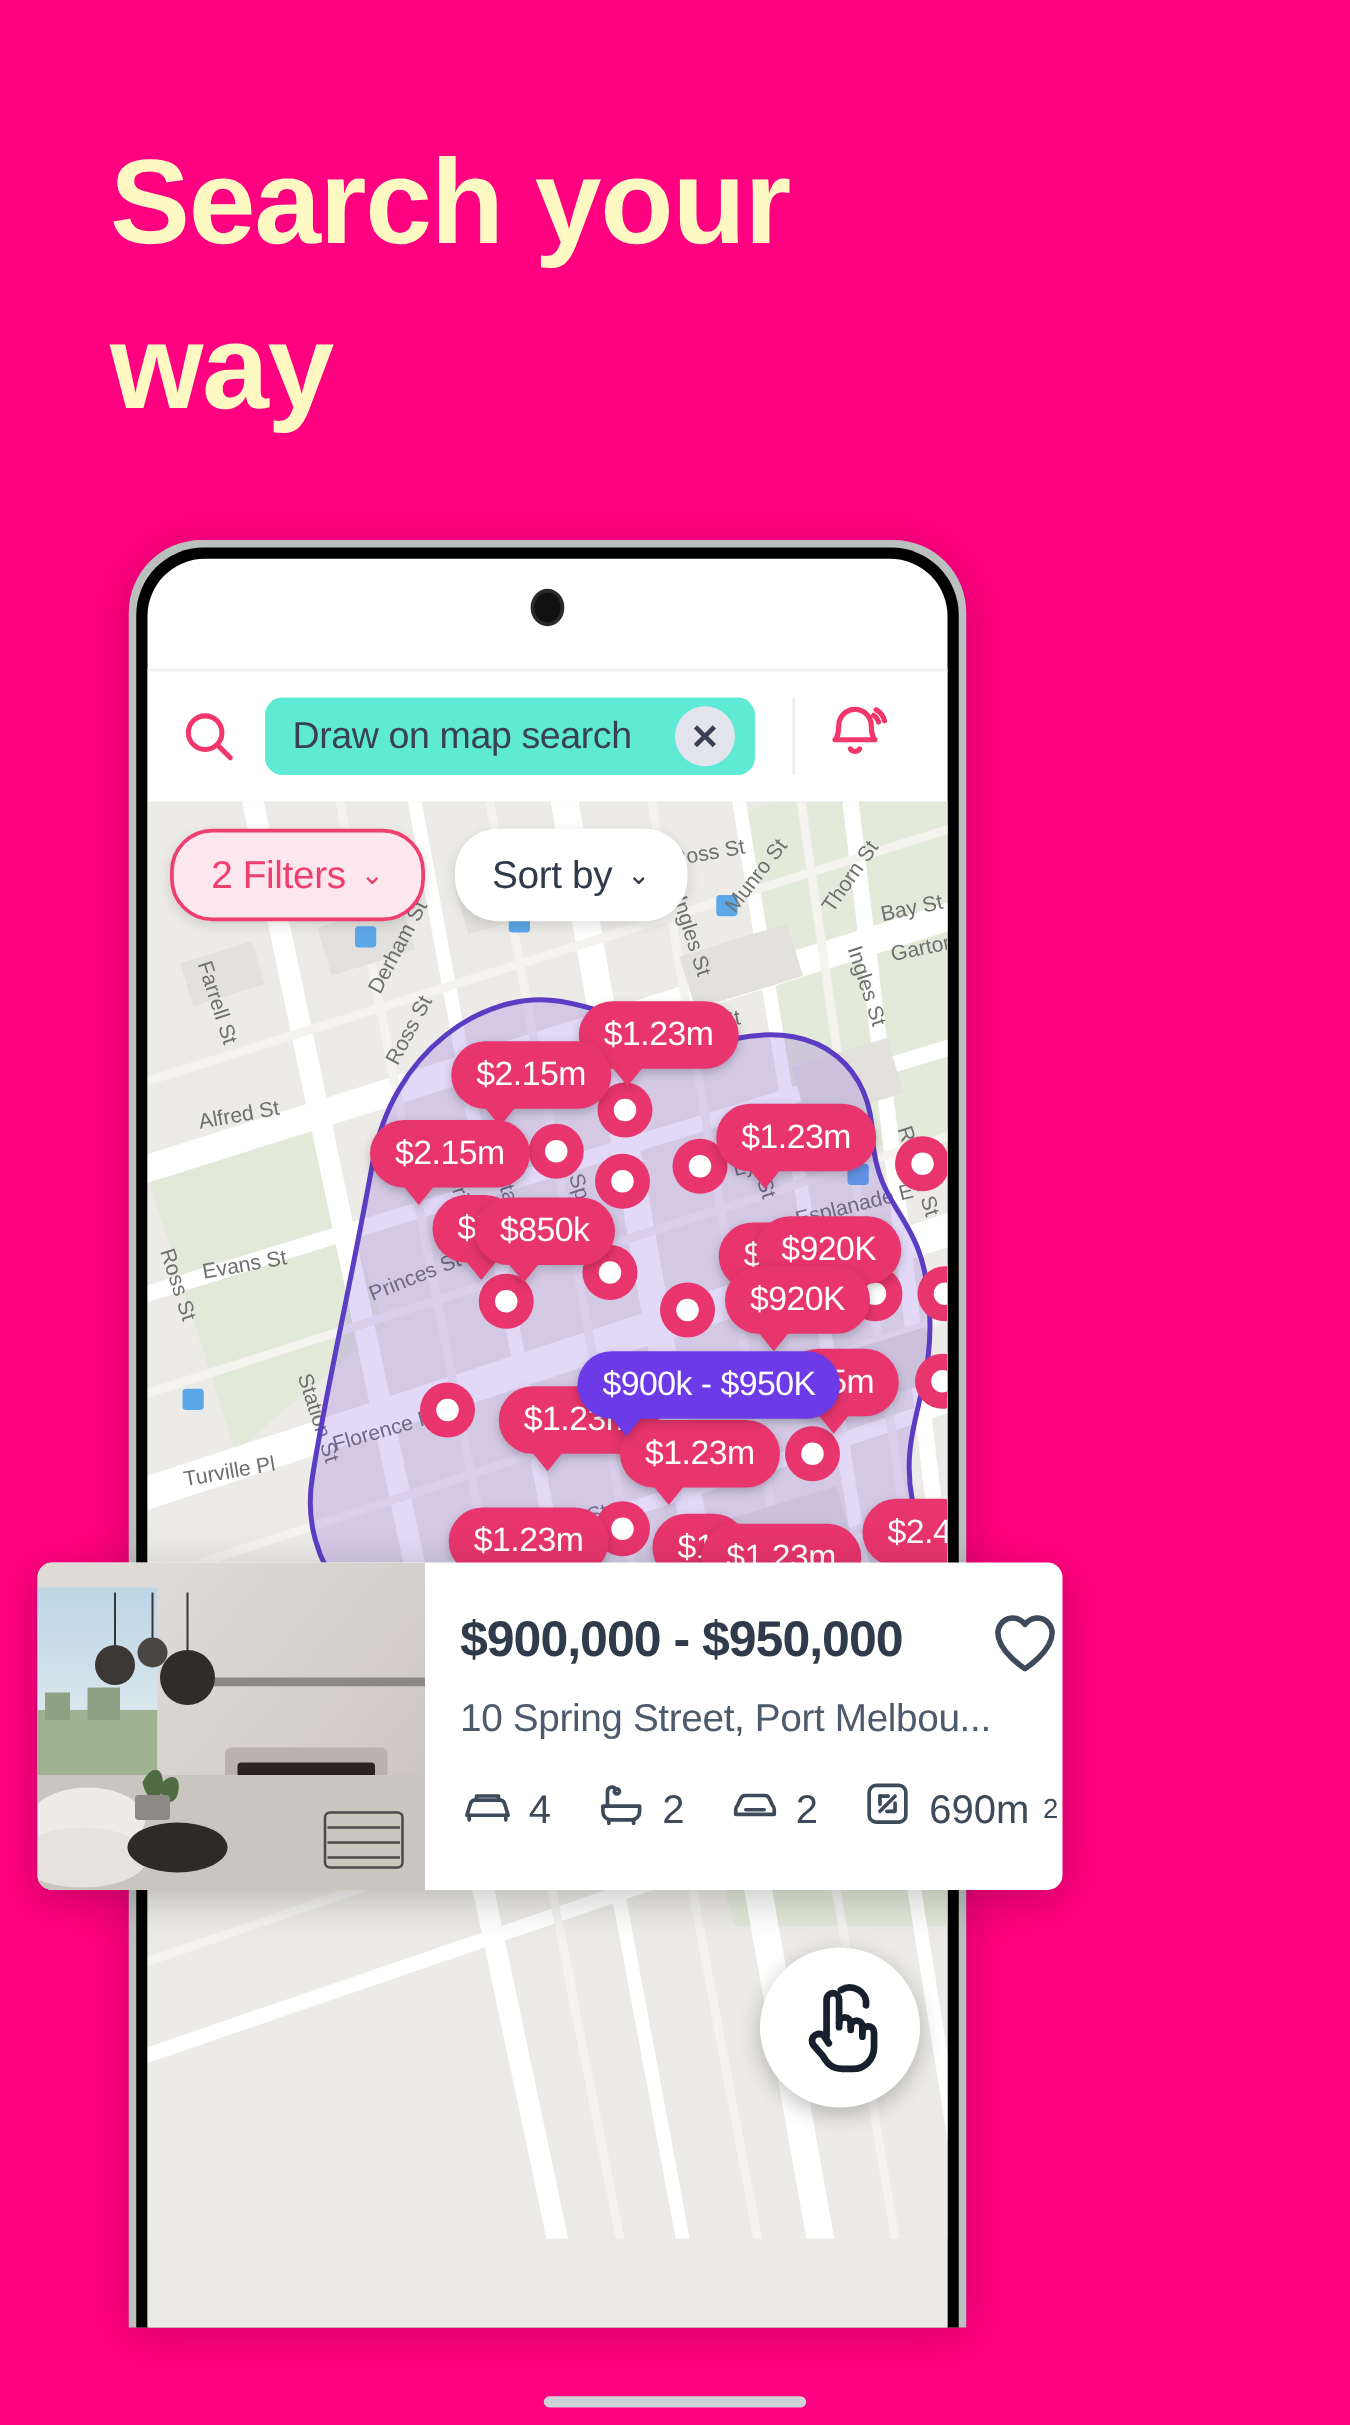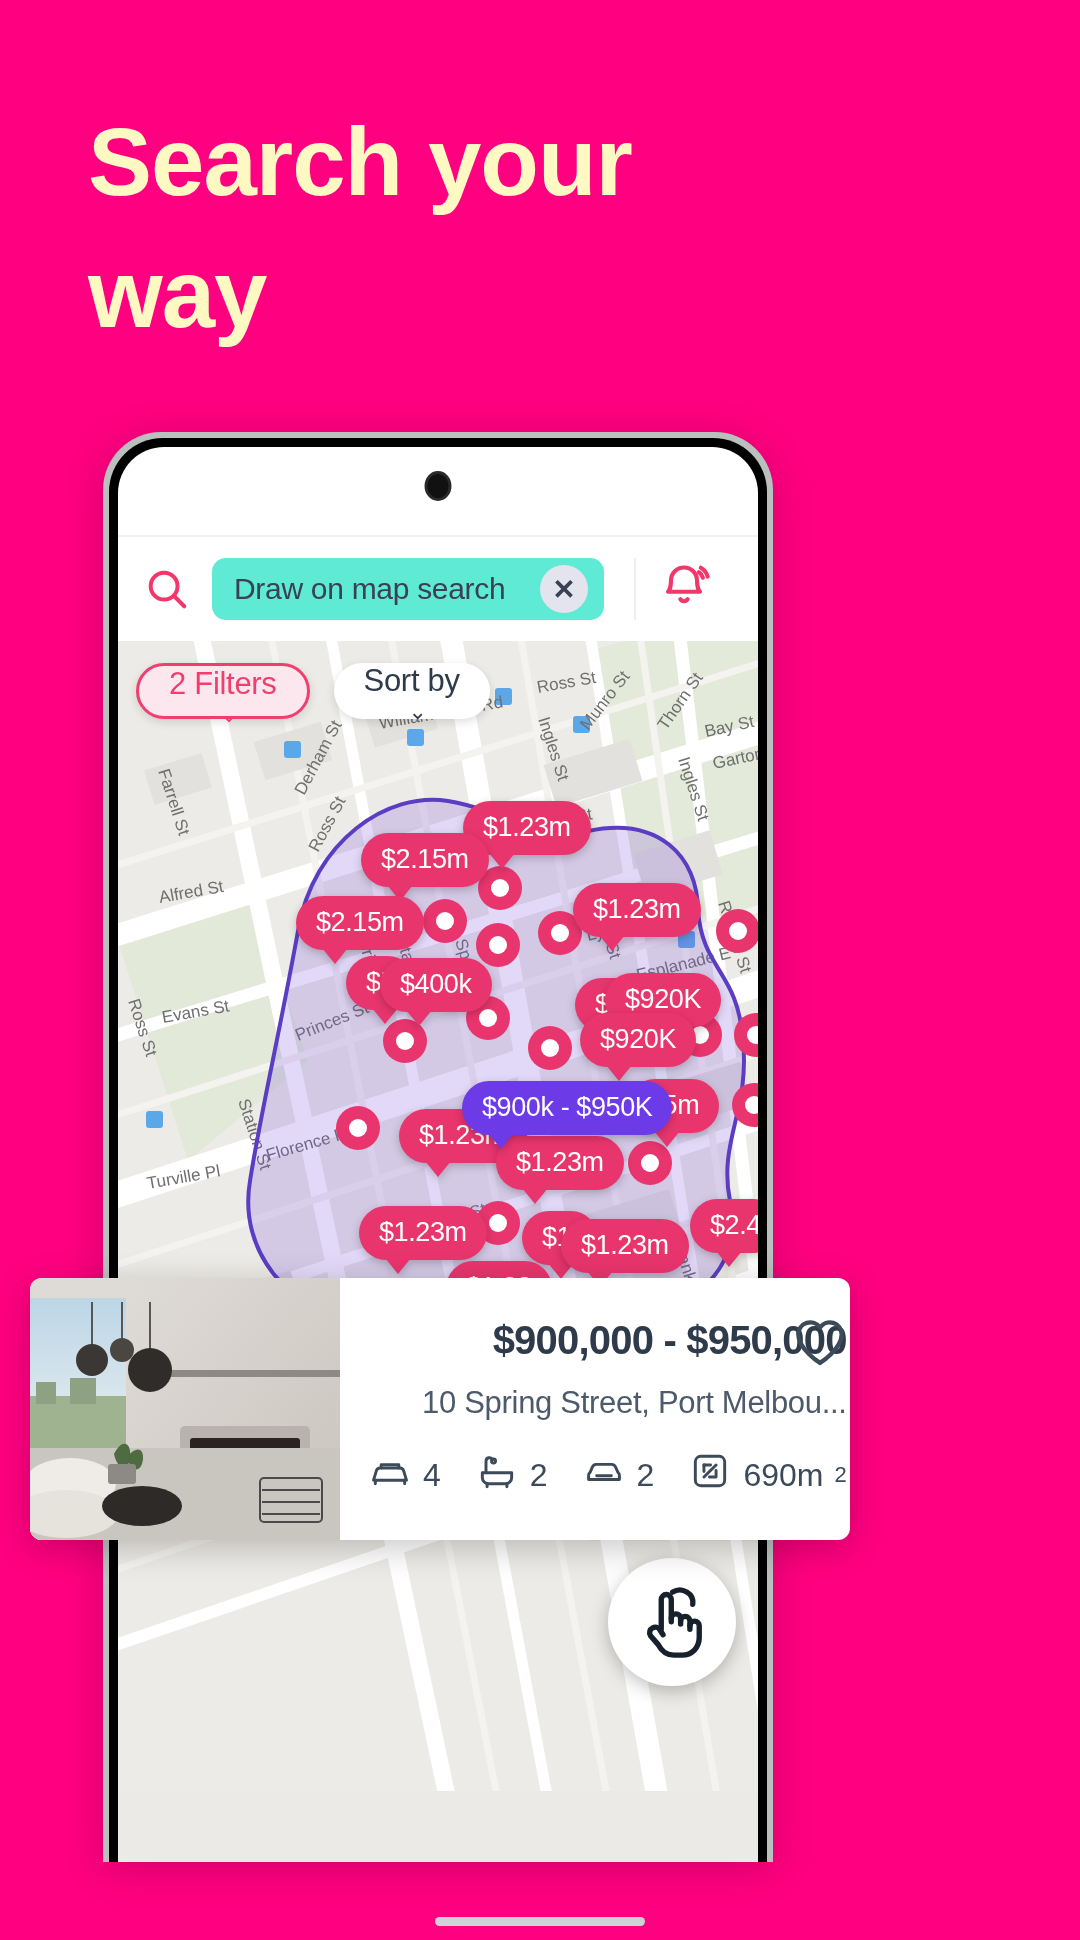--- a/index.html
+++ b/index.html
@@ -104,30 +104,29 @@
 
   
   .chips {
     position: absolute; left: 0; top: 22px;
     width: 100%;
     display: flex; align-items: center;
     padding: 0 18px;
     z-index: 14;
   }
   .chip {
-    height: 56px;
+    height: 74px;
     border-radius: 34px;
     display: flex; align-items: center;
     padding: 0 30px;
     font-size: 31px;
     background: #fff;
     color: #2f3b4a;
     box-shadow: 0 3px 10px rgba(0,0,0,.13);
     letter-spacing: -.3px;
-    flex-direction: column;
   }
   .chip.filters {
     background: #fde7ee;
     border: 3px solid #ef3f6e;
     color: #ef3f6e;
     margin-right: 24px;
   }
   .chip .caret { margin-left: 12px; font-size: 22px; }
   .chip.list {
     margin-left: auto;
@@ -184,29 +183,28 @@
     border-radius: 50%;
     background: #fff;
     box-shadow: 0 5px 18px rgba(0,0,0,.25);
     display: flex; align-items: center; justify-content: center;
     z-index: 18;
   }
 
   
   .card {
     position: absolute;
-    left: 30px; top: 1278px;
+    left: 30px; top: 1250px;
     width: 820px; height: 262px;
     background: #fff;
     border-radius: 12px;
     box-shadow: 0 8px 34px rgba(0,0,0,.22);
     display: flex;
     overflow: hidden;
     z-index: 40;
-    text-align: right;
   }
   .card-photo {
     width: 310px; flex: none;
     position: relative; overflow: hidden;
     background: #cfd3d2;
   }
   .card-body { flex: 1; padding: 40px 34px 0 28px; position: relative; }
   .card-price {
     font-size: 40px; font-weight: 700; color: #2f3b4a;
     letter-spacing: -.8px;
@@ -403,21 +401,21 @@
             <div class="dot" style="left: 614px; top: 442px;"></div>
             <div class="dot" style="left: 510px; top: 500px;"></div>
             <div class="dot" style="left: 358px; top: 560px;"></div>
           </div>
       <div id="pins">
             <div class="pin" style="left: 345px; top: 160px;">$1.23m</div>
             <div class="pin" style="left: 243px; top: 192px;">$2.15m</div>
             <div class="pin" style="left: 178px; top: 255px;">$2.15m</div>
             <div class="pin" style="left: 455px; top: 242px;">$1.23m</div>
             <div class="pin" style="left: 228px; top: 315px;">$5</div>
-            <div class="pin" style="left: 262px; top: 317px;">$400k</div>
+            <div class="pin" style="left: 262px; top: 317px;">$850k</div>
             <div class="pin" style="left: 457px; top: 337px;">$9</div>
             <div class="pin" style="left: 487px; top: 332px;">$920K</div>
             <div class="pin" style="left: 462px; top: 372px;">$920K</div>
             <div class="pin selected" style="left: 344px; top: 440px;">$900k - $950K</div>
             <div class="pin" style="left: 510px; top: 438px;">15m</div>
             <div class="pin" style="left: 281px; top: 468px;">$1.23m</div>
             <div class="pin" style="left: 378px; top: 495px;">$1.23m</div>
             <div class="pin" style="left: 241px; top: 565px;">$1.23m</div>
             <div class="pin" style="left: 404px; top: 570px;">$1.</div>
             <div class="pin" style="left: 443px; top: 578px;">$1.23m</div>

